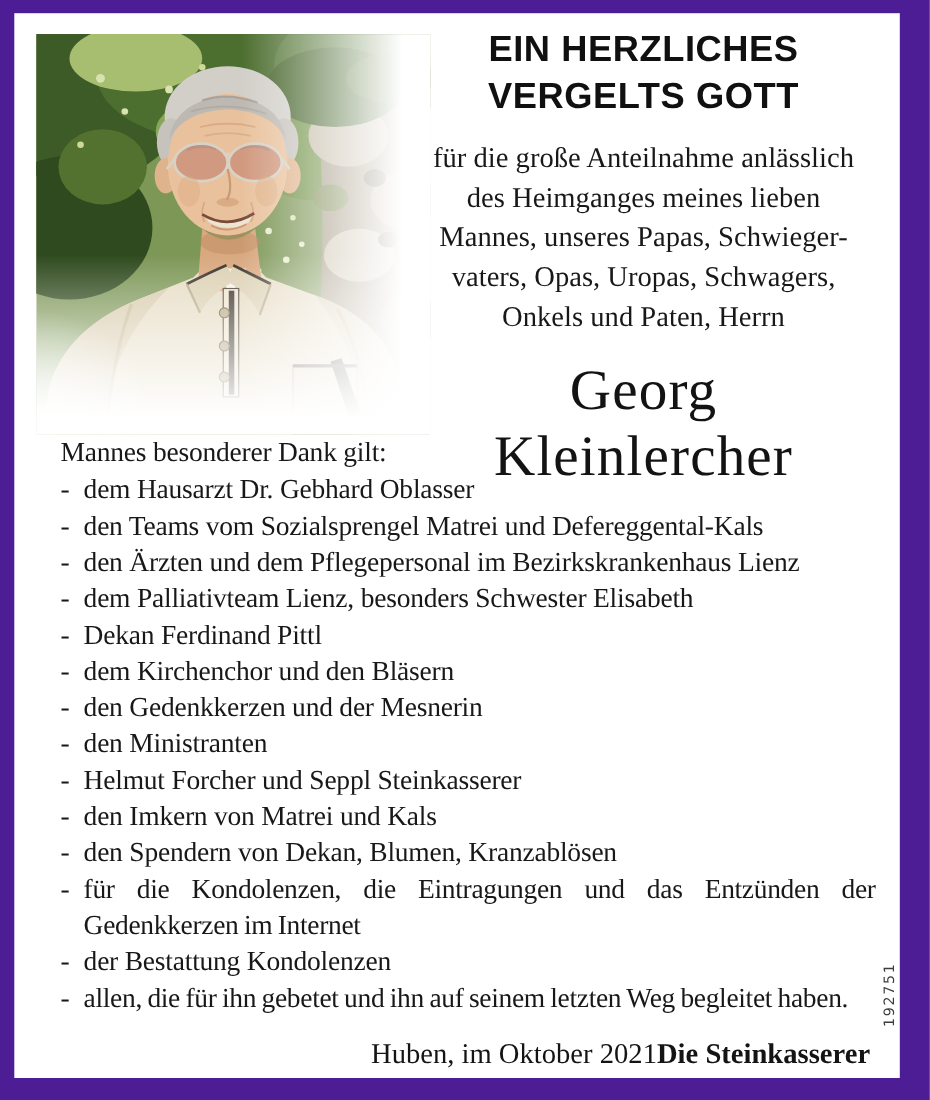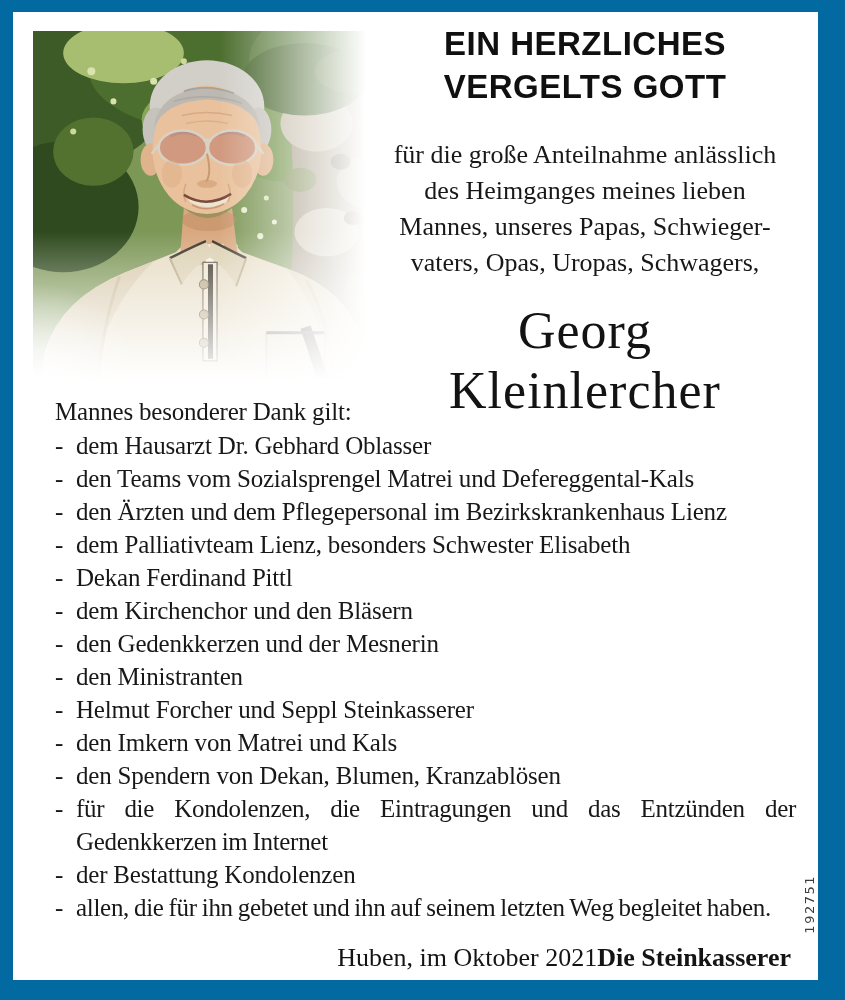--- a/index.html
+++ b/index.html
@@ -5,21 +5,21 @@
   html,body{margin:0;padding:0;}
   body{
     width:845px;height:1000px;
     background:#1d1d1b;
     font-family:"Liberation Serif", serif;
     color:#141414;
     overflow:hidden;
   }
   .frame{
     position:absolute;left:0;top:0;width:845px;height:1000px;
-    background:#0369a1;
+    background:#4c1d95;
   }
   .sheet{
     position:absolute;left:13px;top:12px;width:805px;height:968px;
     background:#ffffff;
   }
   
   .photo{
     position:absolute;left:20px;top:19px;width:358px;height:364px;
     z-index:1;
   }
@@ -37,21 +37,21 @@
     text-align:center;z-index:2;
   }
   .main-title{
     font-family:"Liberation Sans", sans-serif;
     font-weight:800;
     font-size:33px;line-height:43px;
     letter-spacing:.5px;
     color:#101010;
   }
   .intro{
-    margin-top:29px;
+    margin-top:18px;
     font-size:26px;line-height:36px;
     color:#181818;
   }
   .deceased-name{
     margin-top:20px;
     font-weight:normal;
     font-size:52px;line-height:60px;
     letter-spacing:1px;
     color:#131313;
   }
@@ -204,20 +204,21 @@
     <div class="right-col">
       <div class="main-title">
         <div>EIN HERZLICHES</div>
         <div>VERGELTS GOTT</div>
       </div>
       <div class="intro">
         <div>für die große Anteilnahme anlässlich</div>
         <div>des Heimganges meines lieben</div>
         <div>Mannes, unseres Papas, Schwieger-</div>
         <div>vaters, Opas, Uropas, Schwagers,</div>
+        <div>Onkels und Paten, Herrn</div>
       </div>
       <div class="deceased-name">
         <div>Georg</div>
         <div>Kleinlercher</div>
       </div>
     </div>
 
     <div class="thanks">
       <p class="thanks-heading">Mannes besonderer Dank gilt:</p>
       <ul class="thanks-list">

